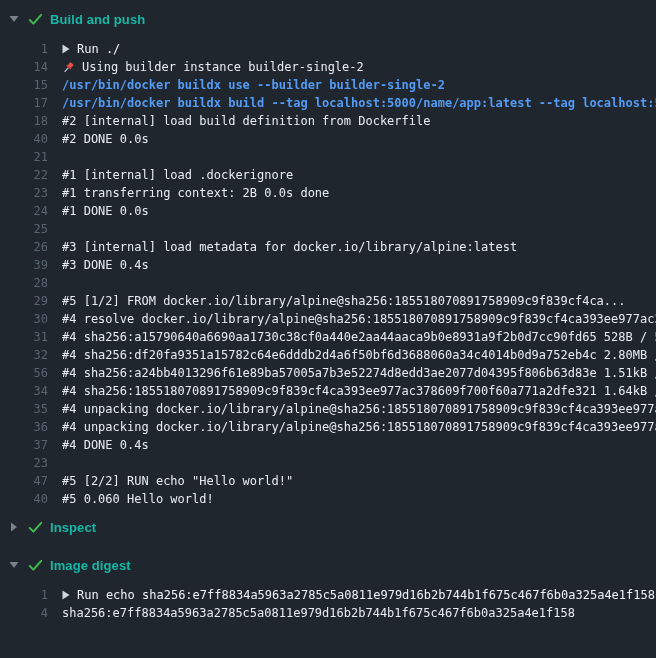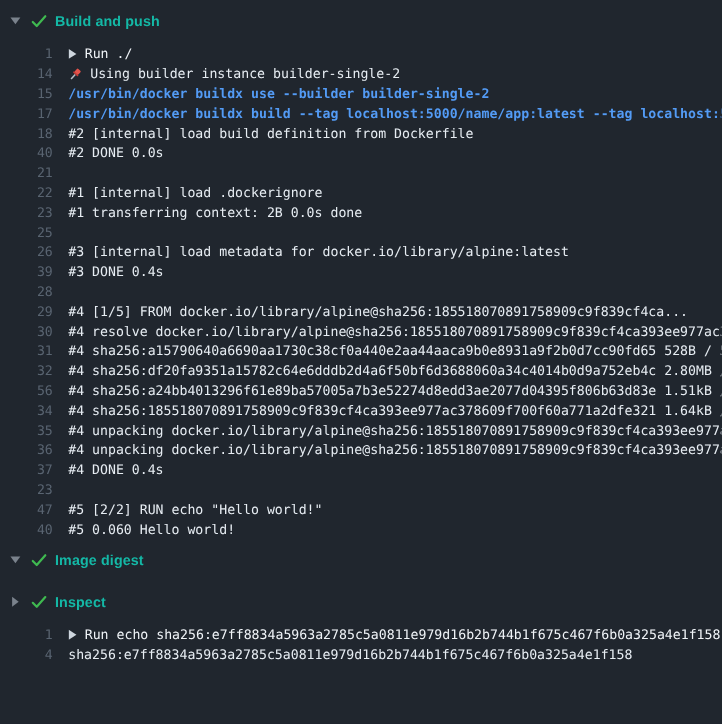--- a/index.html
+++ b/index.html
@@ -114,20 +114,26 @@
         <span class="text">
           <span>#1 [internal] load .dockerignore</span>
         </span>
       </div>
       <div class="row plain">
         <span class="num">23</span>
         <span class="text">
           <span>#1 transferring context: 2B 0.0s done</span>
         </span>
       </div>
+      <div class="row plain">
+        <span class="num">24</span>
+        <span class="text">
+          <span>#1 DONE 0.0s</span>
+        </span>
+      </div>
       <div class="row empty">
         <span class="num">25</span>
         <span class="text">
           <span></span>
         </span>
       </div>
       <div class="row plain">
         <span class="num">26</span>
         <span class="text">
           <span>#3 [internal] load metadata for docker.io/library/alpine:latest</span>
@@ -141,21 +147,21 @@
       </div>
       <div class="row empty">
         <span class="num">28</span>
         <span class="text">
           <span></span>
         </span>
       </div>
       <div class="row plain">
         <span class="num">29</span>
         <span class="text">
-          <span>#4 [1/5] FROM docker.io/library/alpine@sha256:185518070891758909c9f839cf4ca...</span>
+          <span>#5 [1/2] FROM docker.io/library/alpine@sha256:185518070891758909c9f839cf4ca...</span>
         </span>
       </div>
       <div class="row plain">
         <span class="num">30</span>
         <span class="text">
           <span>#4 resolve docker.io/library/alpine@sha256:185518070891758909c9f839cf4ca393ee977ac3</span>
         </span>
       </div>
       <div class="row plain">
         <span class="num">31</span>
@@ -210,46 +216,46 @@
         <span class="text">
           <span>#5 [2/2] RUN echo "Hello world!"</span>
         </span>
       </div>
       <div class="row plain">
         <span class="num">40</span>
         <span class="text">
           <span>#5 0.060 Hello world!</span>
         </span>
       </div>
+    </div>
+    <div class="step-header">
+      <span class="toggle-wrap">
+        <svg width="8" height="10" viewBox="0 0 8 10">
+          <path d="M1 0.5 L7 5 L1 9.5 Z" fill="#7a828c"></path>
+        </svg>
+      </span>
+      <span class="status-wrap">
+        <svg width="15" height="13" viewBox="0 0 15 13">
+          <path d="M1.8 7 L5.4 10.6 L13.2 1.8" stroke="#3fb950" stroke-width="2" fill="none" stroke-linecap="round" stroke-linejoin="round"></path>
+        </svg>
+      </span>
+      <span class="step-title">Inspect</span>
     </div>
     <div class="step-header">
       <span class="toggle-wrap">
         <svg width="10" height="8" viewBox="0 0 10 8">
           <path d="M0.5 1 L9.5 1 L5 7 Z" fill="#7a828c"></path>
         </svg>
       </span>
       <span class="status-wrap">
         <svg width="15" height="13" viewBox="0 0 15 13">
           <path d="M1.8 7 L5.4 10.6 L13.2 1.8" stroke="#3fb950" stroke-width="2" fill="none" stroke-linecap="round" stroke-linejoin="round"></path>
         </svg>
       </span>
       <span class="step-title">Image digest</span>
-    </div>
-    <div class="step-header">
-      <span class="toggle-wrap">
-        <svg width="8" height="10" viewBox="0 0 8 10">
-          <path d="M1 0.5 L7 5 L1 9.5 Z" fill="#7a828c"></path>
-        </svg>
-      </span>
-      <span class="status-wrap">
-        <svg width="15" height="13" viewBox="0 0 15 13">
-          <path d="M1.8 7 L5.4 10.6 L13.2 1.8" stroke="#3fb950" stroke-width="2" fill="none" stroke-linecap="round" stroke-linejoin="round"></path>
-        </svg>
-      </span>
-      <span class="step-title">Inspect</span>
     </div>
     <div class="log">
       <div class="row group">
         <span class="num">1</span>
         <span class="text">
           <span class="icon">
             <svg width="8" height="10" viewBox="0 0 8 10">
               <path d="M0.5 0.5 L7.5 5 L0.5 9.5 Z" fill="#ced6de"></path>
             </svg>
           </span>

